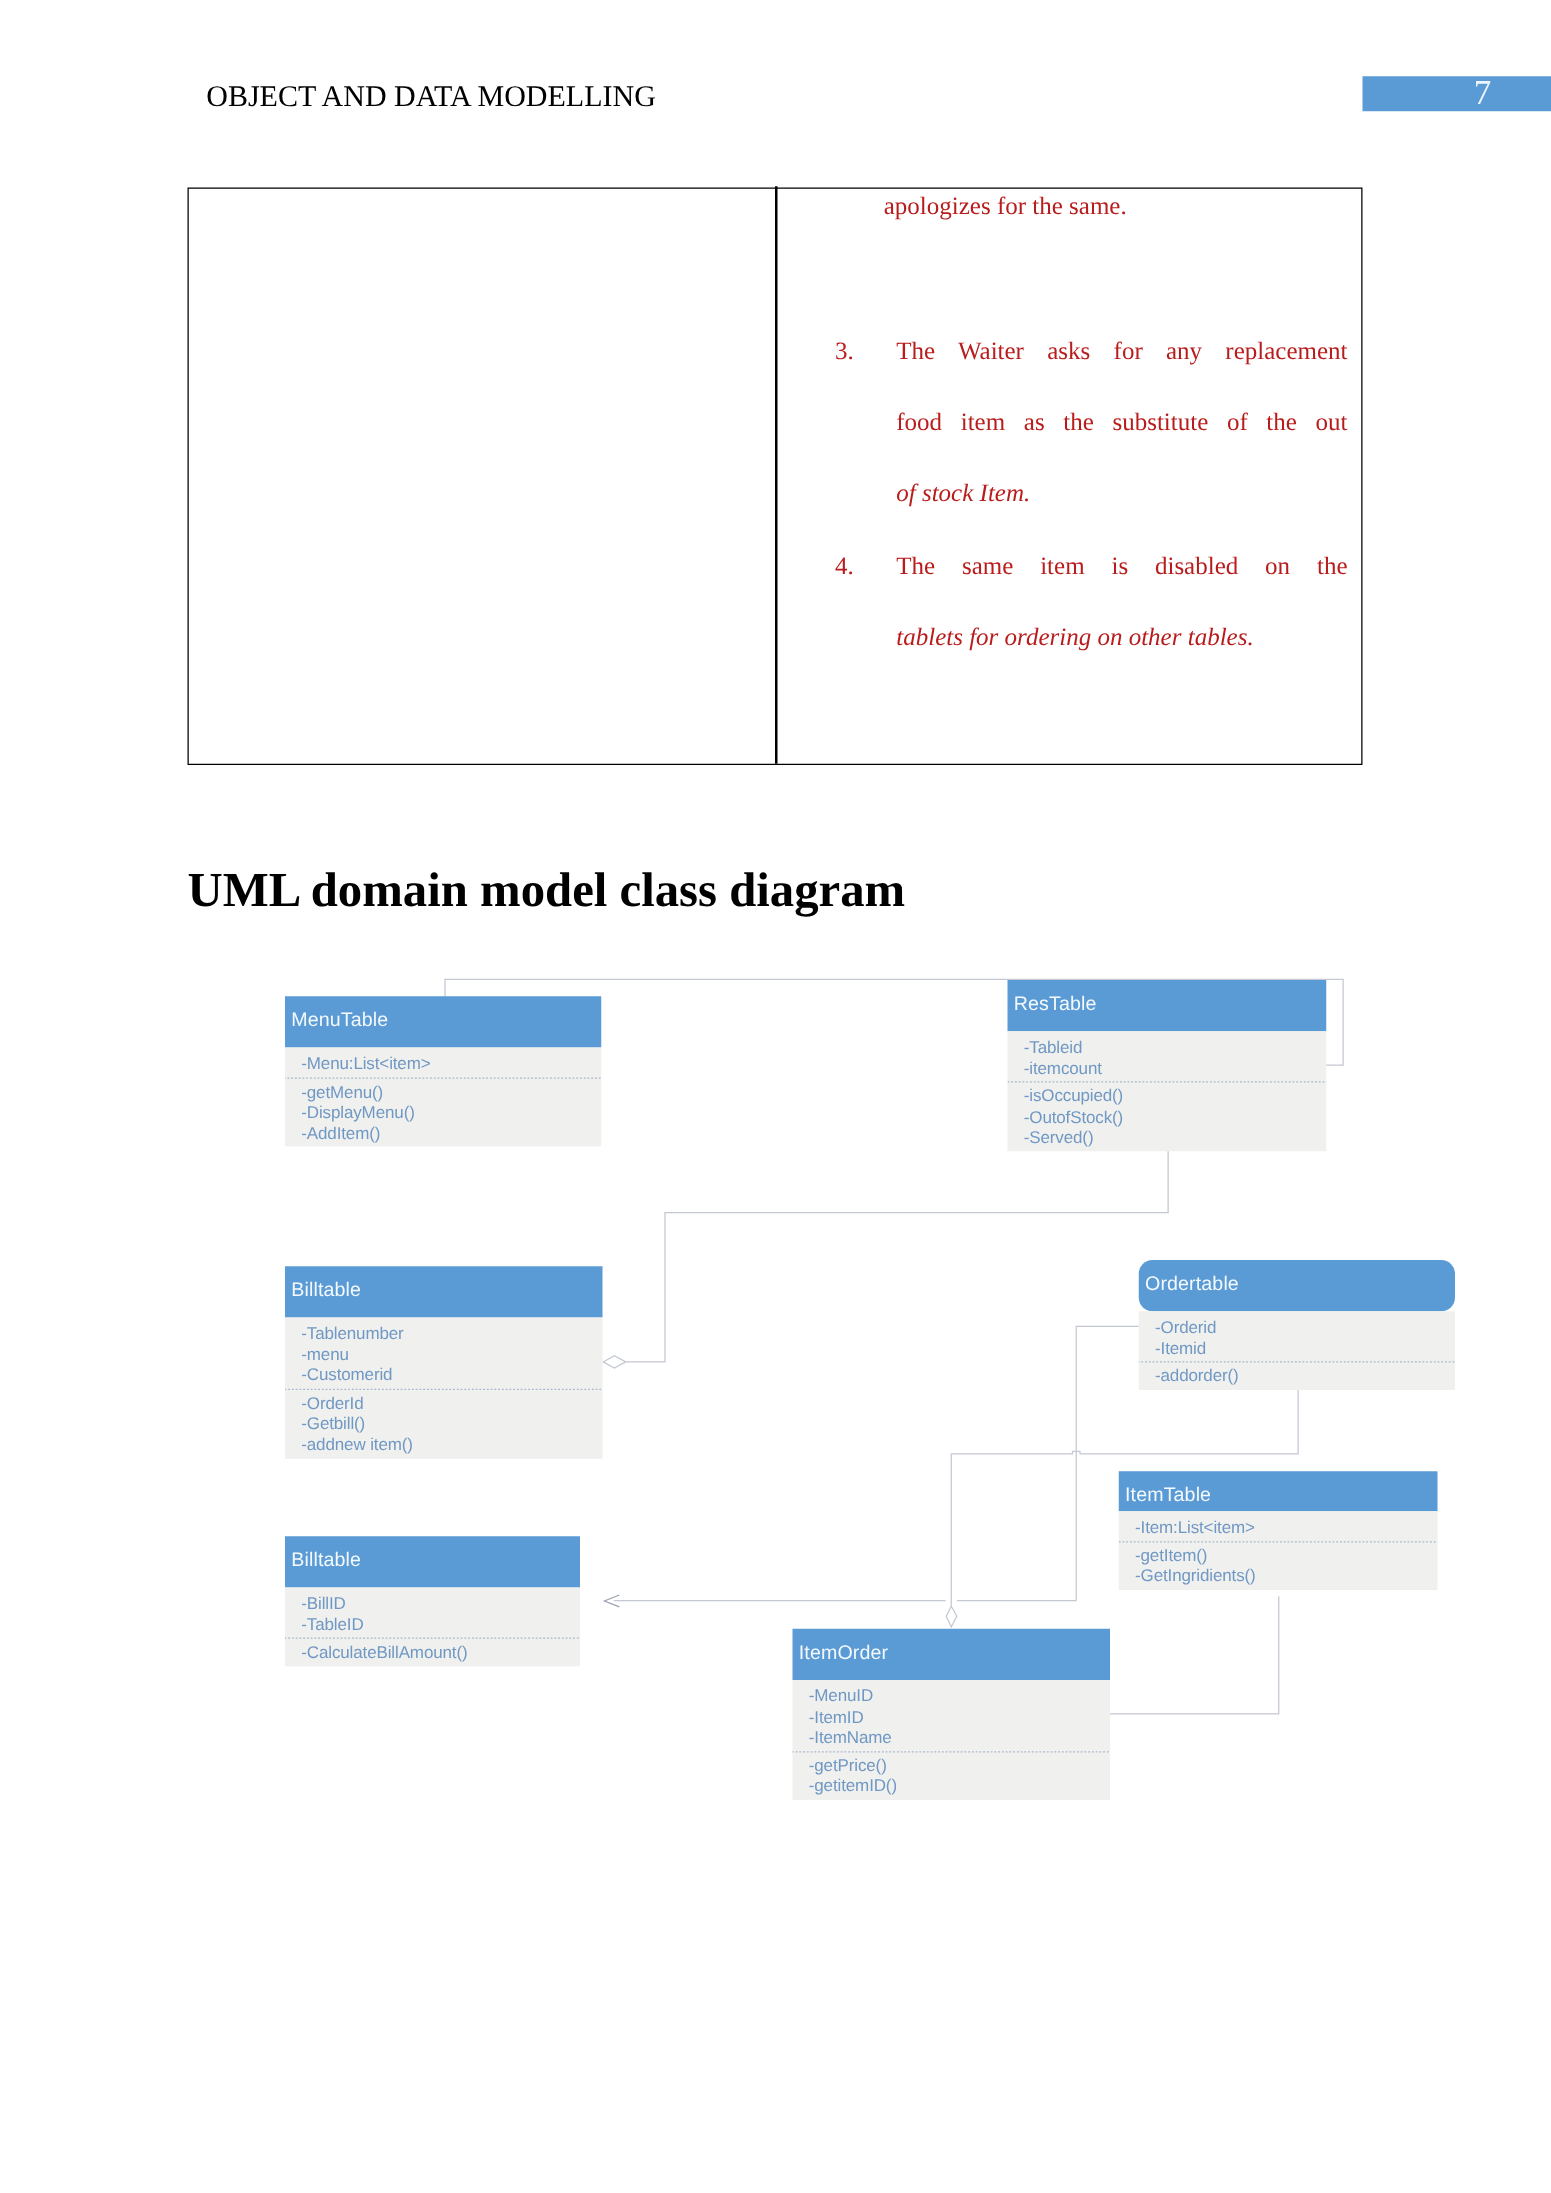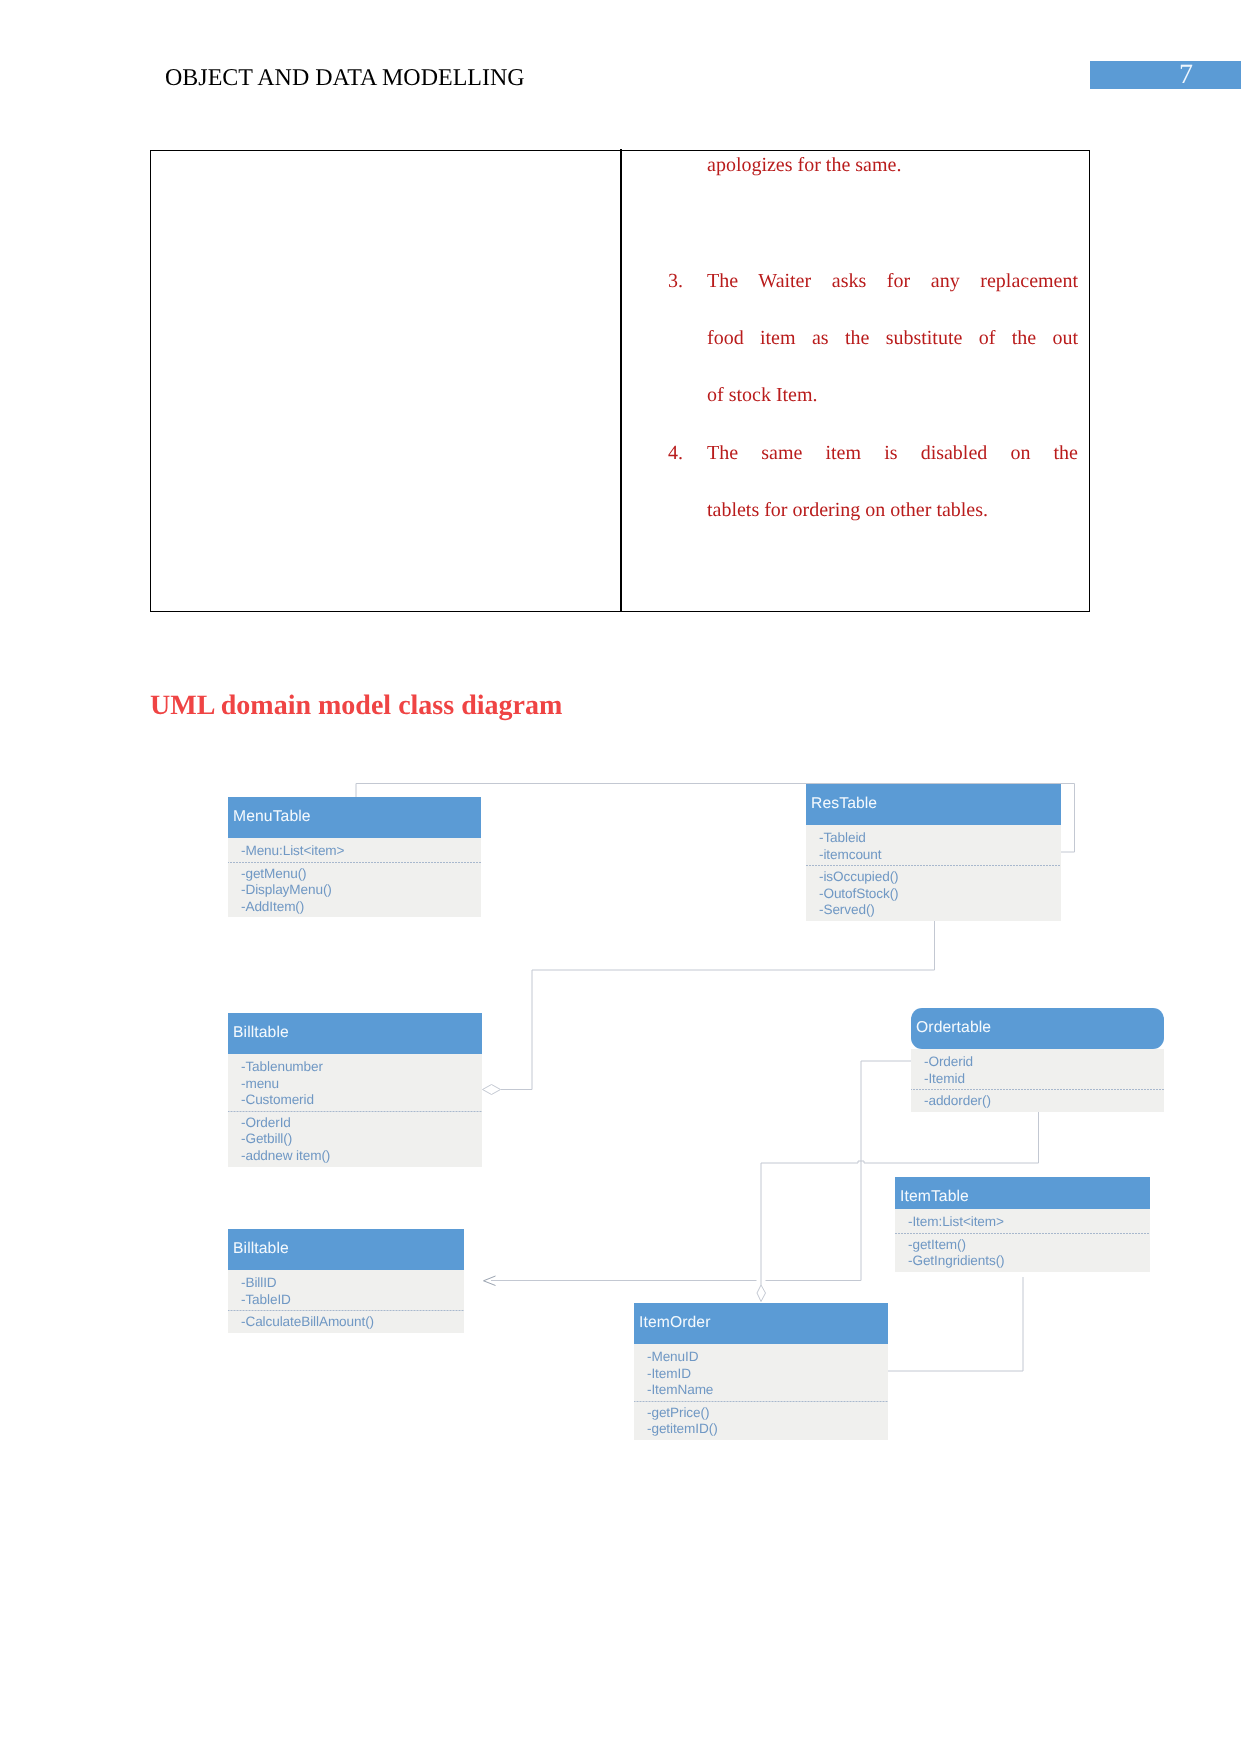--- a/index.html
+++ b/index.html
@@ -17,25 +17,25 @@
   #tbl-div{position:absolute;left:469.3px;top:-1.7px;width:1.5px;height:462px;background:#000;}
   #cell1{position:absolute;left:0;top:0;width:469px;height:100%;}
   #cell2{position:absolute;left:471px;top:0;right:0;bottom:0;}
   .ptext{font-size:20px;line-height:57px;color:#b91c1c;text-align:justify;position:absolute;}
   #p1{left:85px;top:-14px;width:371px;}
   .li{left:46px;width:410px;}
   #li3{top:102px;}
   #li4{top:274px;}
   .li .num{position:absolute;left:0;top:0;}
   .li .bdy{display:block;margin-left:39px;}
-  .tl{display:block;text-align:justify;text-align-last:justify;}
-  .tl.last{text-align-last:left;}
+  .tl{display:block;text-align:justify;text-align-last:justify;margin-left:10px;}
+  .tl.last{text-align-last:left;font-style:italic;}
 
   
-  #umlhdr{position:absolute;left:150px;top:690px;font-size:28px;font-weight:bold;color:#ef4444;white-space:nowrap;}
+  #umlhdr{position:absolute;left:150px;top:690px;font-size:39px;font-weight:bold;color:#000000;white-space:nowrap;}
 
   
   #umlwrap{position:absolute;left:0;top:0;width:1241px;height:1754px;}
   #umlsvg{position:absolute;left:0;top:0;width:1241px;height:1754px;}
   .cls{position:absolute;font-family:"Liberation Sans",sans-serif;}
   .cls .hd{background:#5b9bd5;color:#f4f9fd;font-size:15.7px;height:41px;line-height:39px;padding-left:5px;box-sizing:border-box;letter-spacing:.1px;overflow:hidden;}
   .cls .bd{background:#f0f0ee;font-size:13.6px;color:#7098c4;padding:5px 0 2px 13px;box-sizing:border-box;}
   .cls .bd .ln{line-height:16.6px;white-space:nowrap;letter-spacing:-.1px;}
   .cls .sep{height:1px;margin:2px 0 3px -13px;background-image:linear-gradient(to right,#a8b8cd 55%,rgba(255,255,255,0) 0%);background-position:top;background-size:3px 1px;background-repeat:repeat-x;}
 </style>

